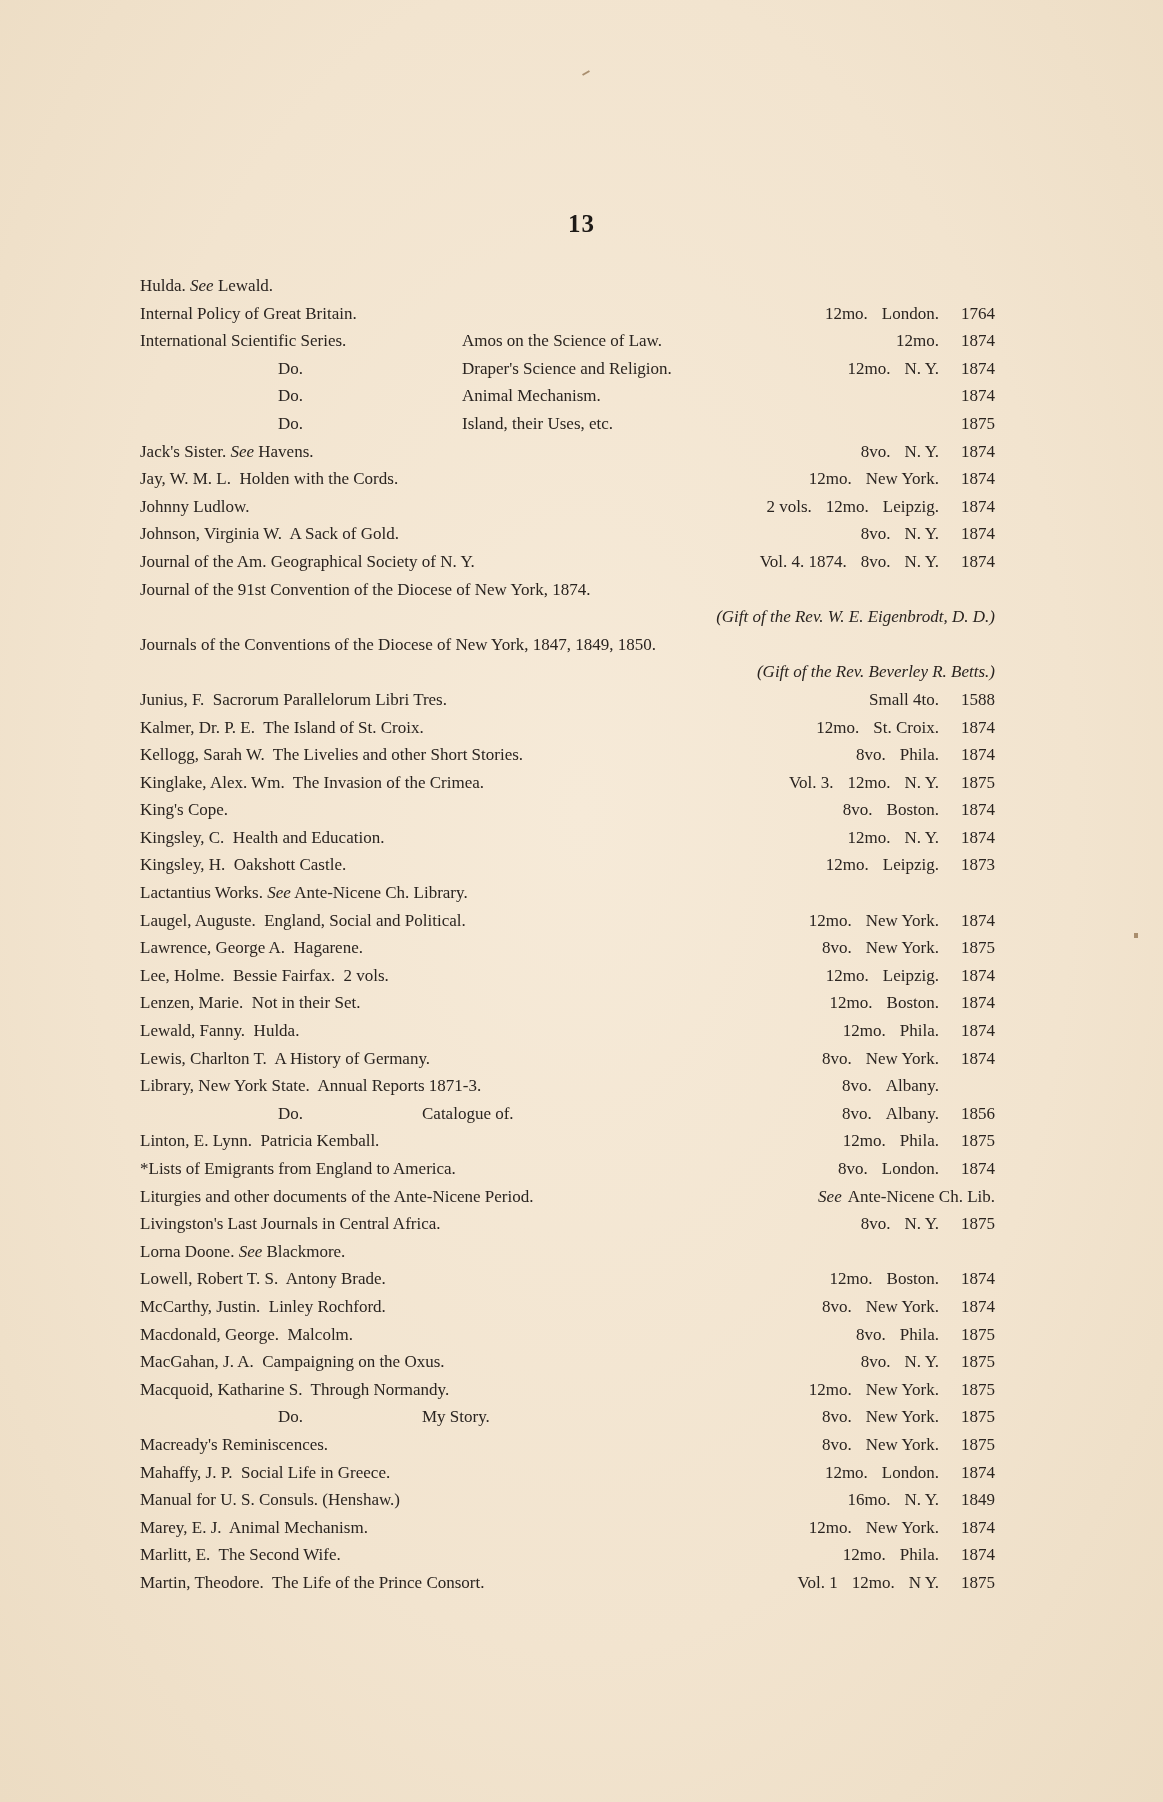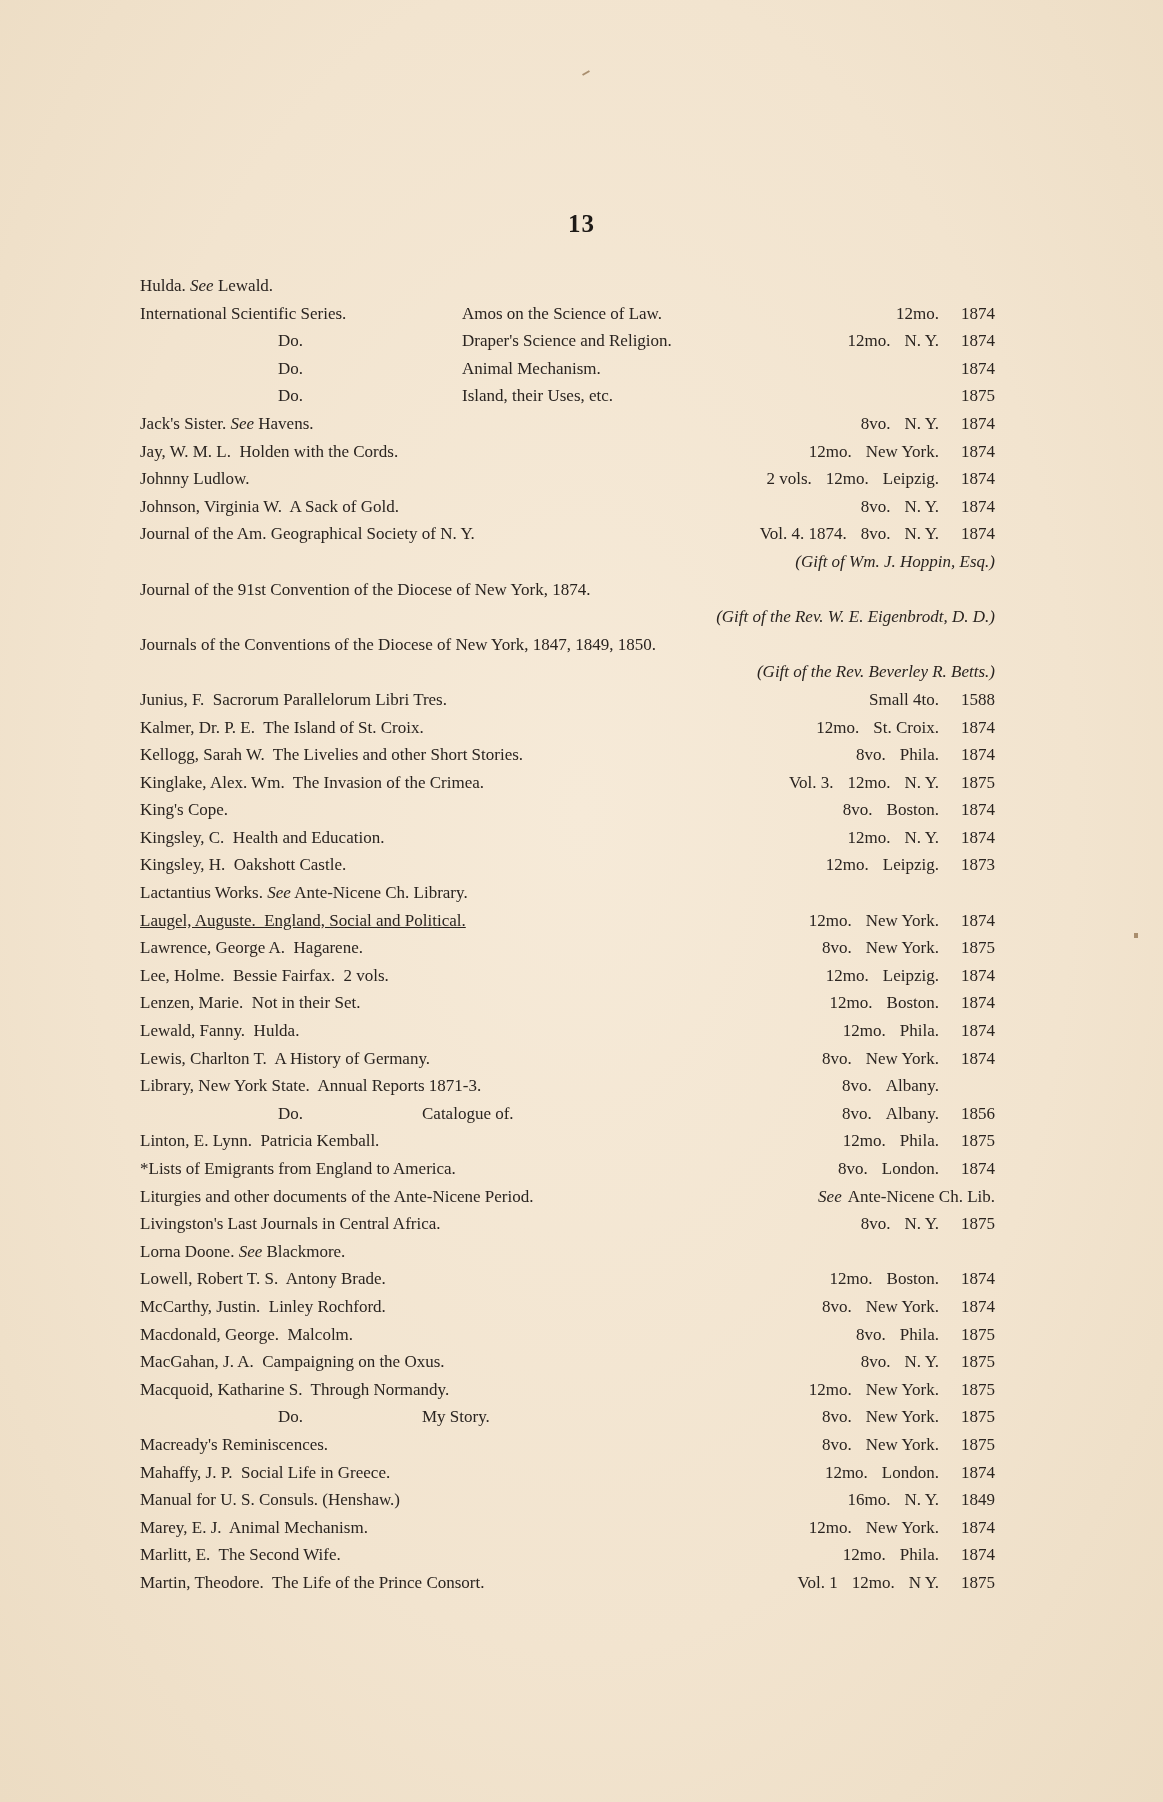--- a/index.html
+++ b/index.html
@@ -41,20 +41,24 @@
   <div class="speck" style="left:1134px;top:933px;width:4px;height:5px;"></div>
 
   <div class="page-number">13</div>
 
   <div class="entries" id="entries">
       <div class="row">
         <span class="main"><span style="white-space: pre;">Hulda.</span>  <span class="see">See</span> <span>Lewald.</span></span>
         <span class="right"></span>
       </div>
       <div class="row">
+        <span class="main"><span style="white-space: pre;">Internal Policy of Great Britain.</span></span>
+        <span class="right"><span>12mo.</span><span>London.</span><span class="year">1764</span></span>
+      </div>
+      <div class="row">
         <span class="main"><span style="white-space: pre;">International Scientific Series.</span></span>
         <span class="sub">Amos on the Science of Law.</span>
         <span class="right"><span>12mo.</span><span class="year">1874</span></span>
       </div>
       <div class="row">
         <span class="main indent-do"><span style="white-space: pre;">Do.</span></span>
         <span class="sub">Draper's Science and Religion.</span>
         <span class="right"><span>12mo.</span><span>N. Y.</span><span class="year">1874</span></span>
       </div>
       <div class="row">
@@ -81,23 +85,20 @@
       </div>
       <div class="row">
         <span class="main"><span style="white-space: pre;">Johnson, Virginia W.  A Sack of Gold.</span></span>
         <span class="right"><span>8vo.</span><span>N. Y.</span><span class="year">1874</span></span>
       </div>
       <div class="row">
         <span class="main"><span style="white-space: pre;">Journal of the Am. Geographical Society of N. Y.</span></span>
         <span class="right"><span>Vol. 4.  1874.</span><span>8vo.</span><span>N. Y.</span><span class="year">1874</span></span>
       </div>
       <div class="row">
-        <span class="gift">(Gift of Wm. J. Hoppin, Esq.)</span>
-      </div>
-      <div class="row">
         <span class="main"><span style="white-space: pre;">Journal of the 91st Convention of the Diocese of New York, 1874.</span></span>
         <span class="right"></span>
       </div>
       <div class="row">
         <span class="gift">(Gift of the Rev. W. E. Eigenbrodt, D. D.)</span>
       </div>
       <div class="row">
         <span class="main"><span style="white-space: pre;">Journals of the Conventions of the Diocese of New York, 1847, 1849, 1850.</span></span>
         <span class="right"></span>
       </div>
@@ -130,21 +131,21 @@
       </div>
       <div class="row">
         <span class="main"><span style="white-space: pre;">Kingsley, H.  Oakshott Castle.</span></span>
         <span class="right"><span>12mo.</span><span>Leipzig.</span><span class="year">1873</span></span>
       </div>
       <div class="row">
         <span class="main"><span style="white-space: pre;">Lactantius Works.</span>  <span class="see">See</span> <span>Ante-Nicene Ch. Library.</span></span>
         <span class="right"></span>
       </div>
       <div class="row">
-        <span class="main"><span style="white-space: pre; text-decoration: underline;">Laugel, Auguste.  England, Social and Political.</span></span>
+        <span class="main"><span style="white-space: pre;">Laugel, Auguste.  England, Social and Political.</span></span>
         <span class="right"><span>12mo.</span><span>New York.</span><span class="year">1874</span></span>
       </div>
       <div class="row">
         <span class="main"><span style="white-space: pre;">Lawrence, George A.  Hagarene.</span></span>
         <span class="right"><span>8vo.</span><span>New York.</span><span class="year">1875</span></span>
       </div>
       <div class="row">
         <span class="main"><span style="white-space: pre;">Lee, Holme.  Bessie Fairfax.  2 vols.</span></span>
         <span class="right"><span>12mo.</span><span>Leipzig.</span><span class="year">1874</span></span>
       </div>

